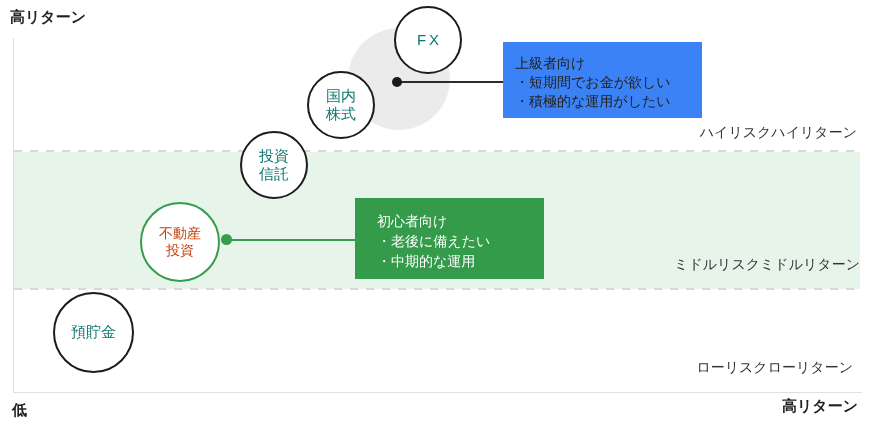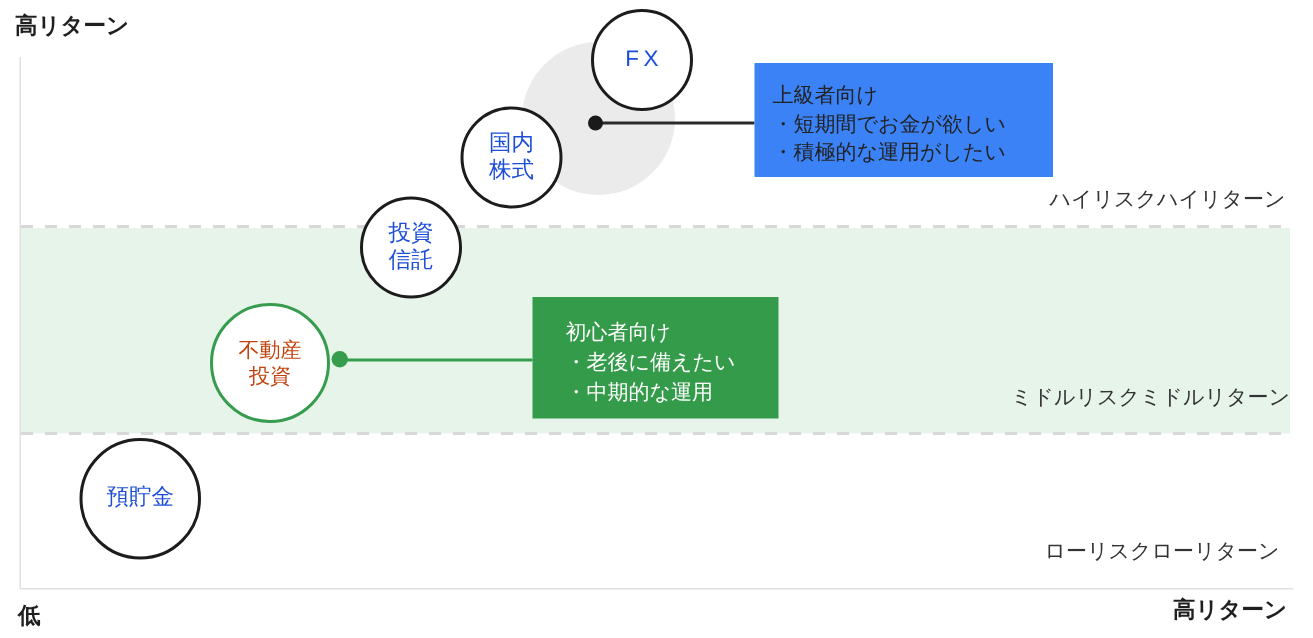--- a/index.html
+++ b/index.html
@@ -31,41 +31,41 @@
   .zone-low{right:22px;top:359px;}
 
   
   .bg-circle{position:absolute;left:348px;top:28px;width:102px;height:102px;
     border-radius:50%;background:#ebebeb;z-index:1;}
 
   
   .bubble{position:absolute;box-sizing:border-box;border-radius:50%;background:#fff;
     border:2px solid #1c1c1c;display:flex;flex-direction:column;align-items:center;
     justify-content:center;text-align:center;font-size:15px;line-height:1.22;
-    color:#1d4ed8;z-index:3;}
+    color:#0f766e;z-index:3;}
   .bubble-fx{left:394px;top:6px;width:68px;height:68px;letter-spacing:3px;text-indent:3px;}
   .bubble-stocks{left:307px;top:71px;width:68px;height:68px;justify-content:center;}
   .bubble-trust{left:240px;top:131px;width:68px;height:68px;}
   .bubble-realestate{left:140px;top:202px;width:80px;height:80px;
     border-color:#369c4e;color:#c2410c;font-size:14px;}
   .bubble-savings{left:53px;top:292px;width:81px;height:81px;}
 
   
   .connector{position:absolute;z-index:2;}
   .adv-line{left:397px;top:81px;width:106px;height:1.5px;background:#2b2b2b;}
   .adv-dot{left:392px;top:77px;width:10px;height:10px;border-radius:50%;background:#1a1a1a;z-index:3;}
   .beg-line{left:227px;top:239px;width:128px;height:2px;background:#369c4e;}
   .beg-dot{left:221px;top:234px;width:11px;height:11px;border-radius:50%;background:#369c4e;z-index:4;}
 
   
   .callout{position:absolute;box-sizing:border-box;font-size:14px;z-index:5;}
   .callout .line{white-space:nowrap;}
   .callout-advanced{left:503px;top:42px;width:199px;height:76px;background:#3b82f6;
     color:#222;padding:12px 0 0 12px;line-height:19px;}
-  .callout-beginner{left:355px;top:198px;width:164px;height:81px;background:#349b4a;
+  .callout-beginner{left:355px;top:198px;width:189px;height:81px;background:#349b4a;
     color:#ffffff;padding:13px 0 0 22px;line-height:20px;}
 </style>
 </head>
 <body>
 
 <div class="stage">
 
   <div class="axis axis-y"></div>
   <div class="axis axis-x"></div>
 

